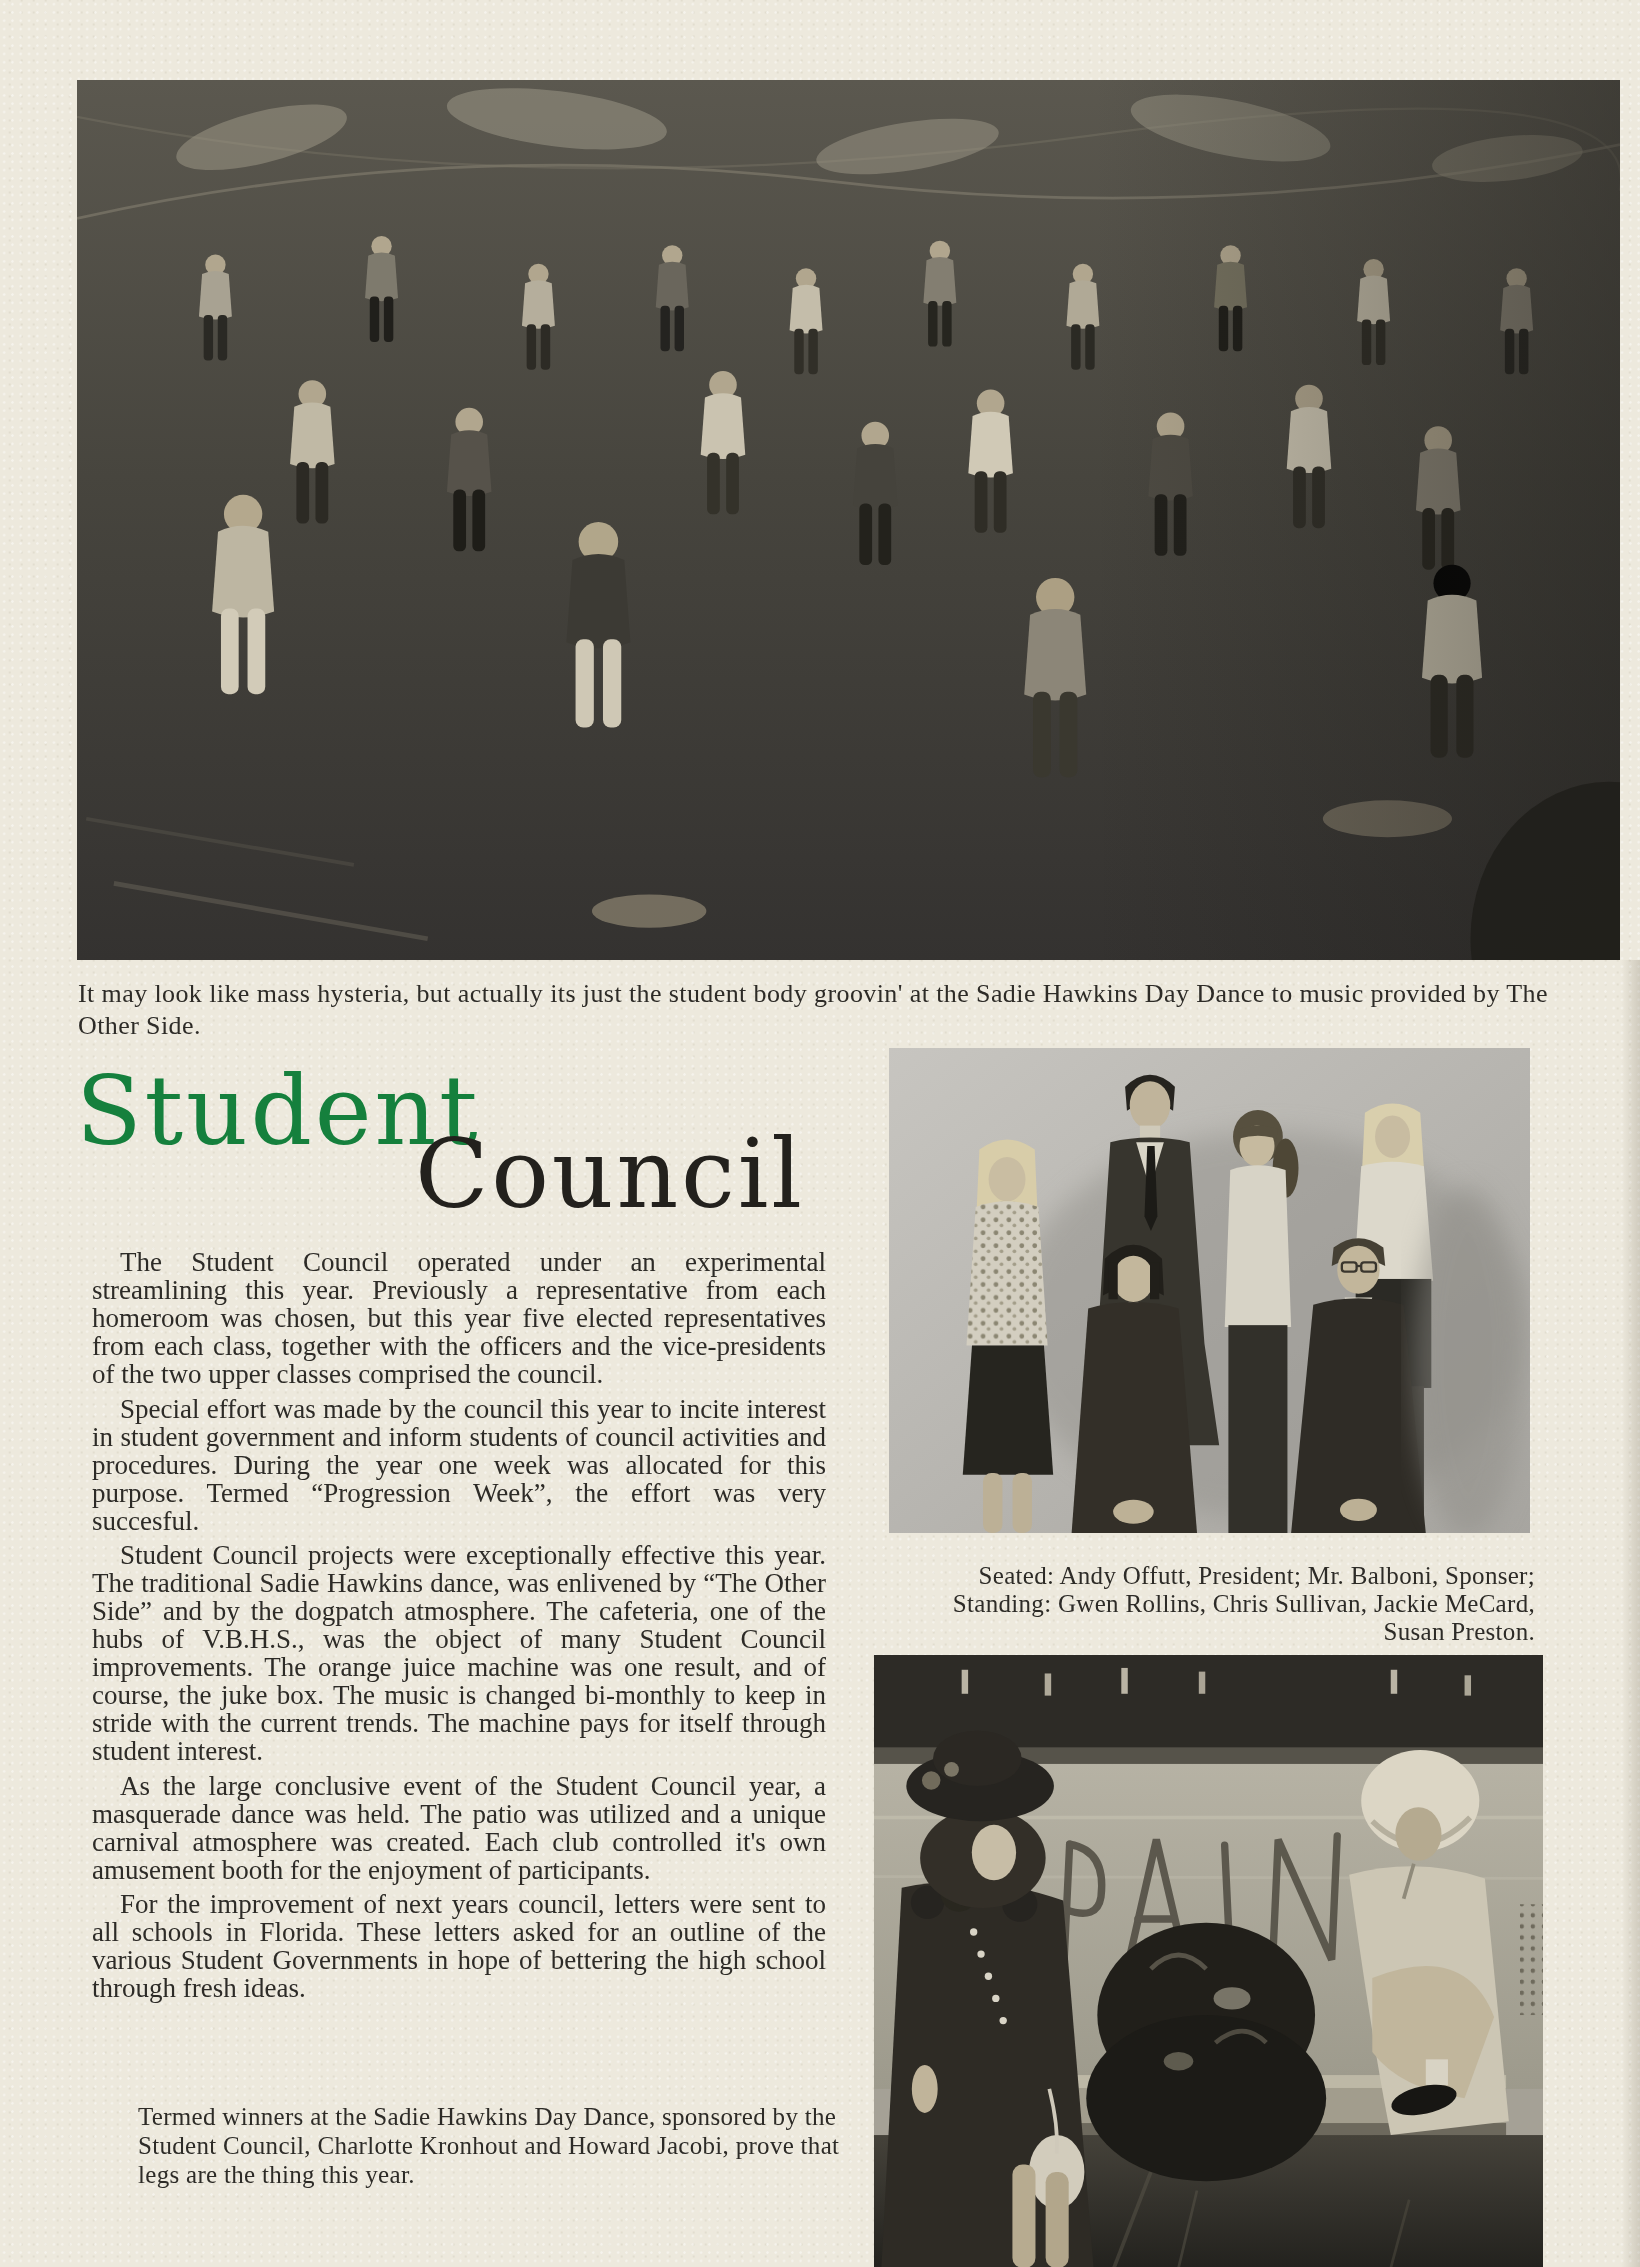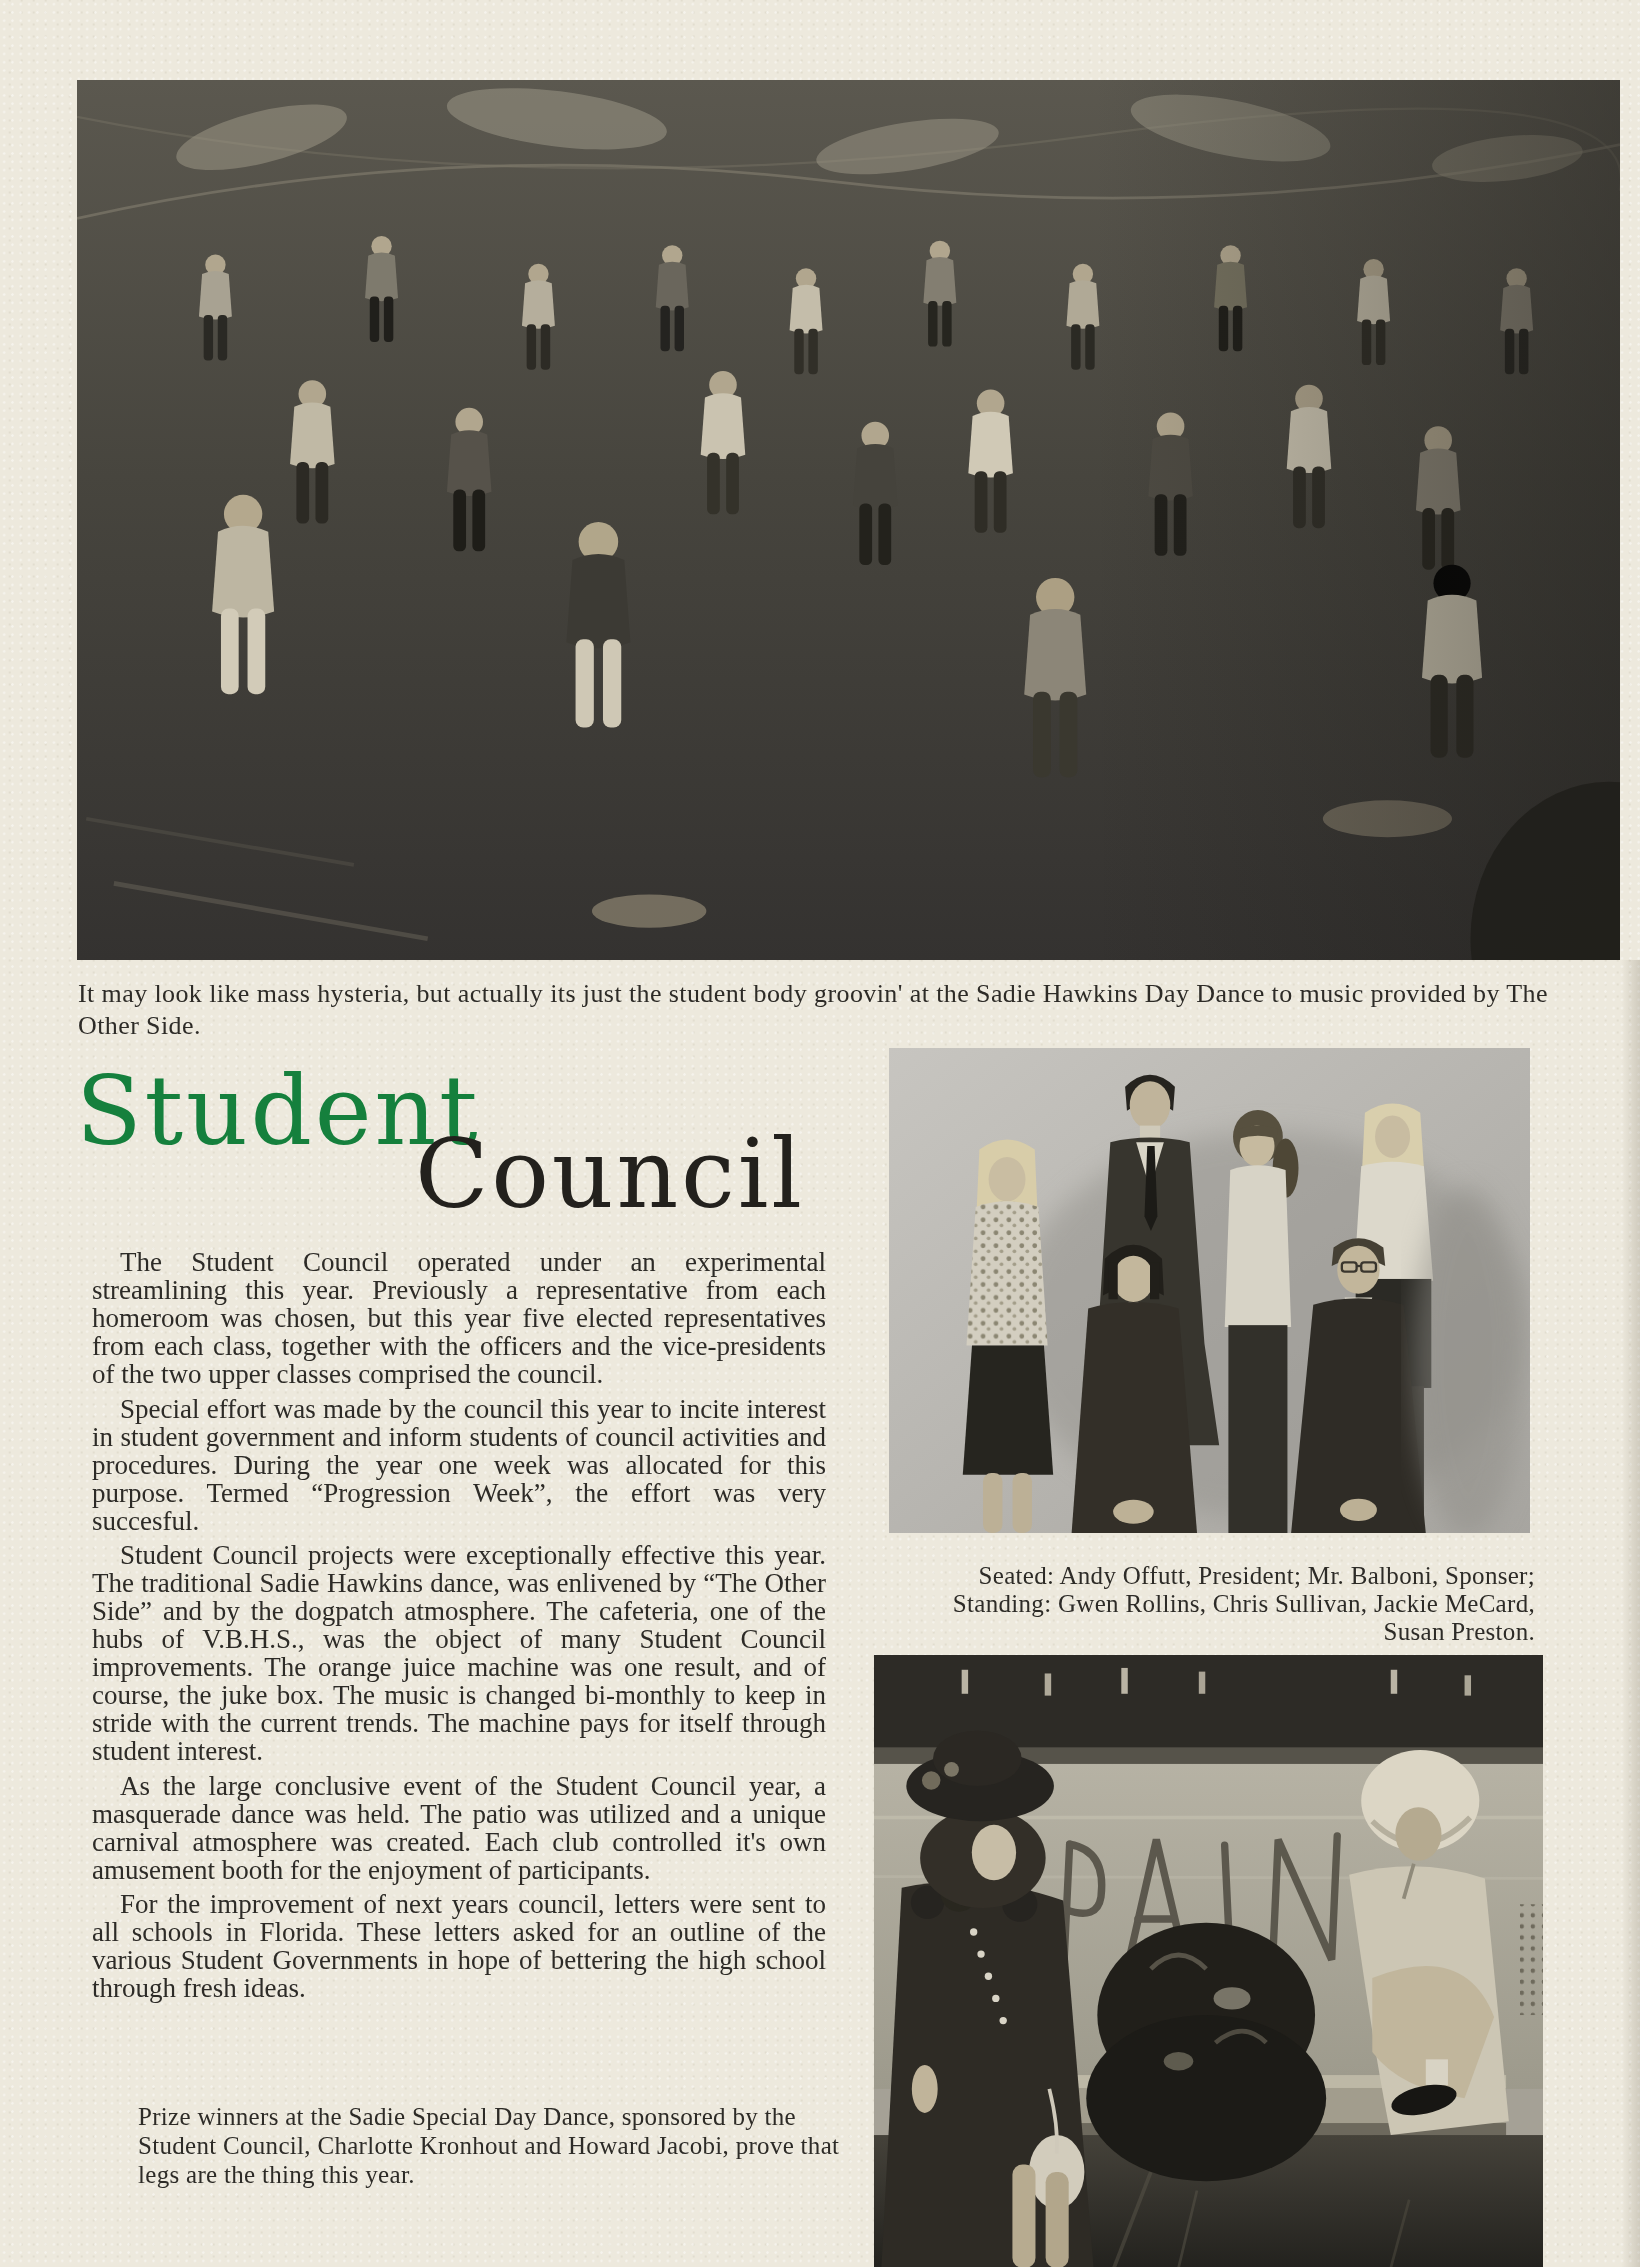--- a/index.html
+++ b/index.html
@@ -331,16 +331,16 @@
       <path d="M540,180 Q592,230 646,176" stroke="#b5af9d" stroke-width="6" fill="none"></path>
       <ellipse cx="590" cy="194" rx="25" ry="29" fill="#b5aa90"></ellipse>
       <path d="M585,226 L574,264" stroke="#8f8a7a" stroke-width="4"></path>
       <path d="M540,350 Q640,310 672,392 L640,480 Q570,470 540,430 Z" fill="#c1b69c"></path>
       <rect x="598" y="438" width="24" height="28" fill="#d8d3c4"></rect>
       <ellipse cx="596" cy="482" rx="36" ry="15" fill="#171613" transform="rotate(-12 596 482)"></ellipse>
     </g>
   </svg>
 </div>
 
-<div class="abs" id="caption-prize">Prize winners at the Sadie Special Day Dance, sponsored by the Student Council, Charlotte Kronhout and Howard Jacobi, prove that legs are the thing this year.</div>
+<div class="abs" id="caption-prize">Termed winners at the Sadie Hawkins Day Dance, sponsored by the Student Council, Charlotte Kronhout and Howard Jacobi, prove that legs are the thing this year.</div>
 
 <div class="abs" id="page-edge-shadow"></div>
 
 
 </body></html>

